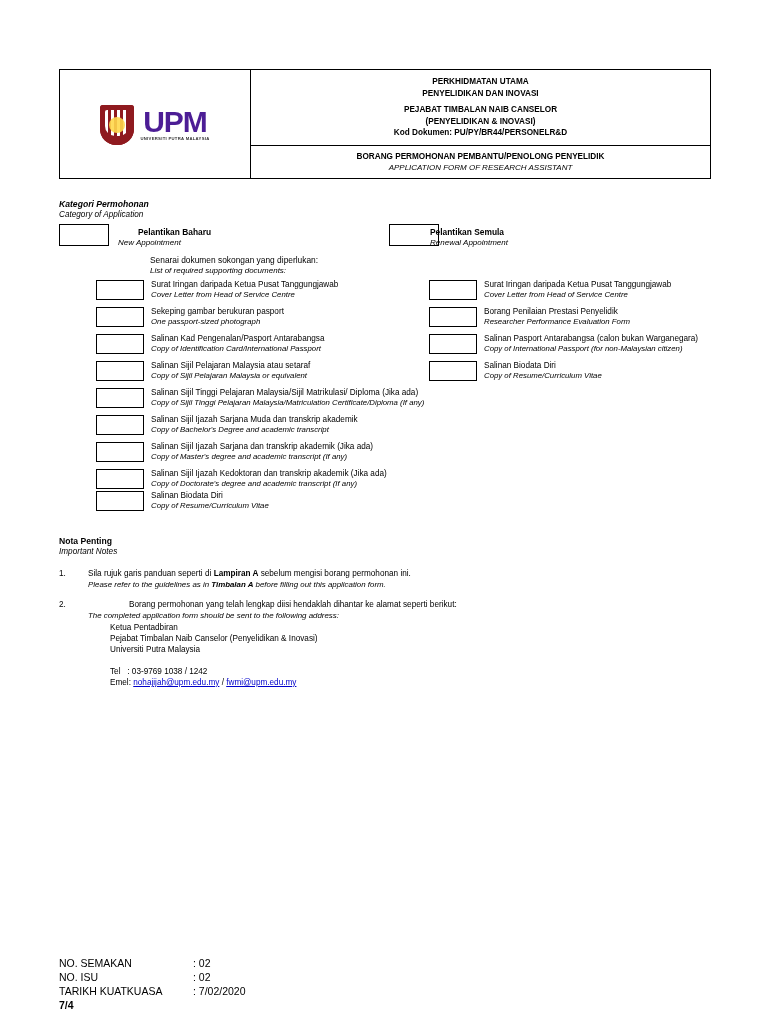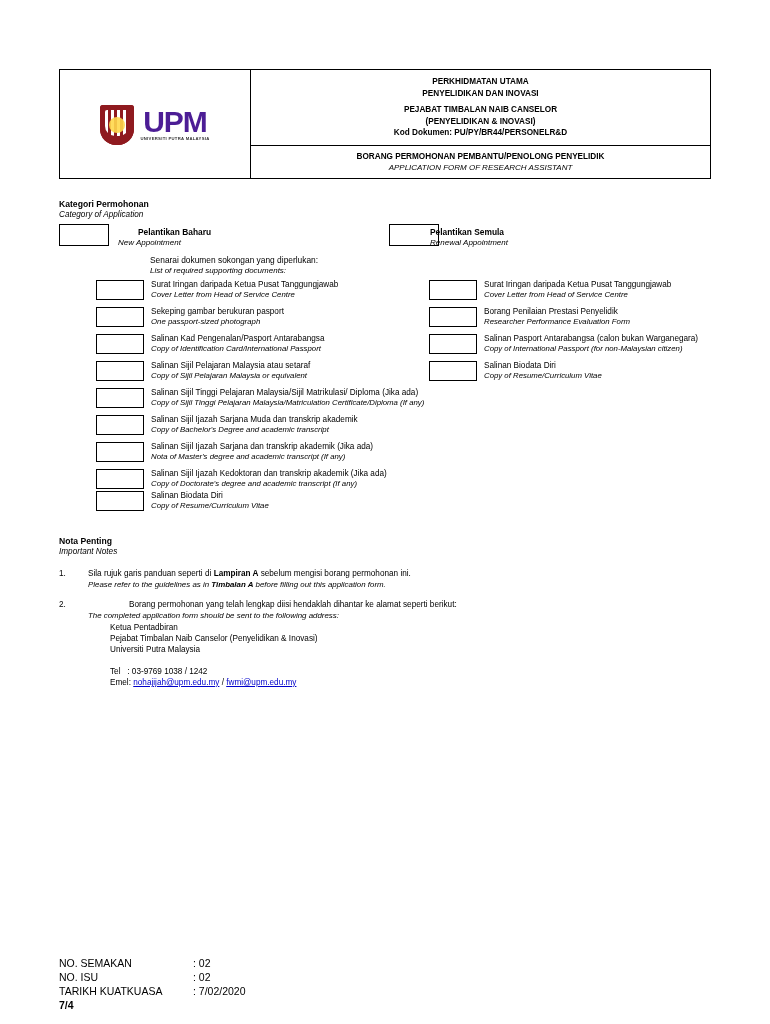--- a/index.html
+++ b/index.html
@@ -118,21 +118,21 @@
   .hdr-gap { height: 5px; }
 
   
   .ms { font-size: 8.3px; }
   .en { font-size: 8px; font-style: italic; }
   .bold { font-weight: bold; }
 
   .abs { position: absolute; }
 
   
-  #kategori-title { left: 59px; top: 199px; font-size: 8.6px; font-weight: bold; }
+  #kategori-title { left: 59px; top: 199px; font-size: 8.6px; font-weight: bold; font-style: italic; }
   #kategori-sub   { left: 59px; top: 210px; font-size: 8.2px; font-style: italic; }
 
   .checkbox {
     border: 1px solid #000;
     background: #fff;
     box-sizing: border-box;
   }
   .cb-big { width: 50px; height: 22px; }
 
   #cb-baharu { left: 59px; top: 224px; }
@@ -280,21 +280,21 @@
     <div class="txt-en">Copy of Sijil Tinggi Pelajaran Malaysia/Matriculation Certificate/Diploma (If any)</div>
   </div>
   <div class="doc-row col-left" style="top:415px">
     <div class="box"></div>
     <div class="txt-ms">Salinan Sijil Ijazah Sarjana Muda dan transkrip akademik</div>
     <div class="txt-en">Copy of Bachelor's Degree and academic transcript</div>
   </div>
   <div class="doc-row col-left" style="top:442px">
     <div class="box"></div>
     <div class="txt-ms">Salinan Sijil Ijazah Sarjana dan transkrip akademik (Jika ada)</div>
-    <div class="txt-en">Nota of Master's degree and academic transcript (If any)</div>
+    <div class="txt-en">Copy of Master's degree and academic transcript (If any)</div>
   </div>
   <div class="doc-row col-left" style="top:469px">
     <div class="box"></div>
     <div class="txt-ms">Salinan Sijil Ijazah Kedoktoran dan transkrip akademik (Jika ada)</div>
     <div class="txt-en">Copy of Doctorate's degree and academic transcript (If any)</div>
   </div>
   <div class="doc-row col-left" style="top:491px">
     <div class="box"></div>
     <div class="txt-ms">Salinan Biodata Diri</div>
     <div class="txt-en">Copy of Resume/Curriculum Vitae</div>

